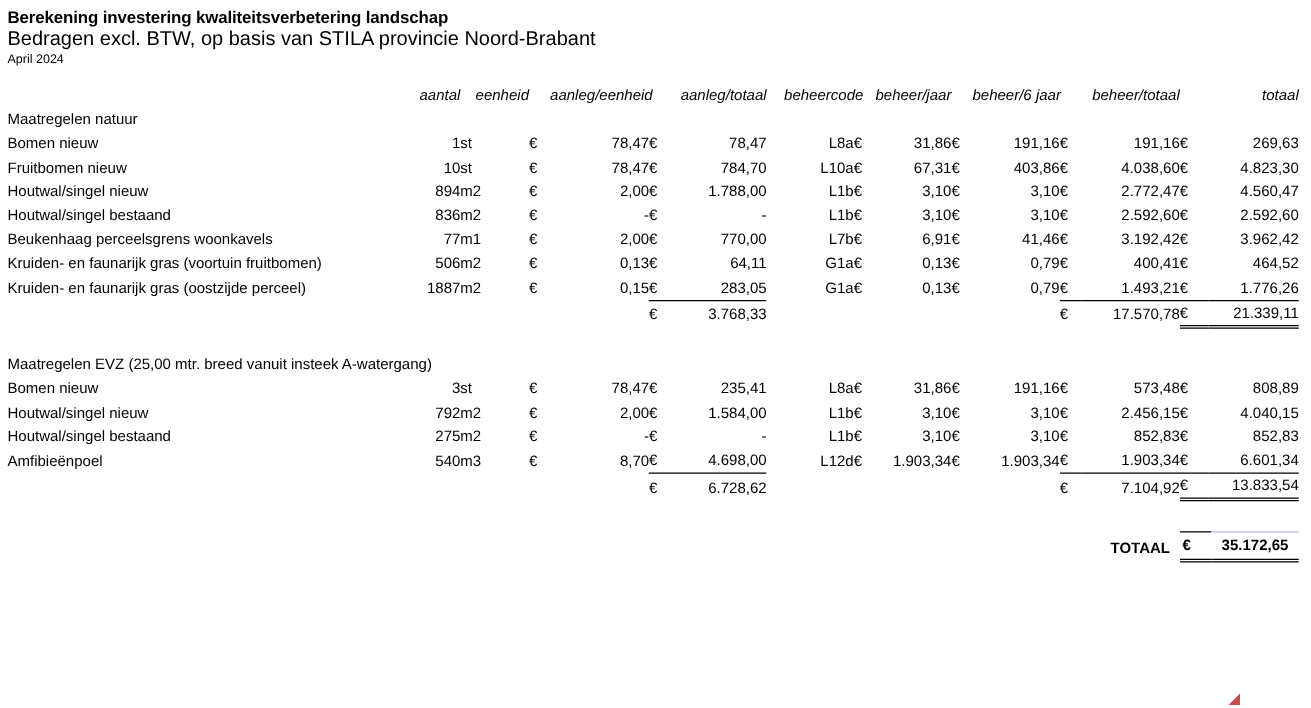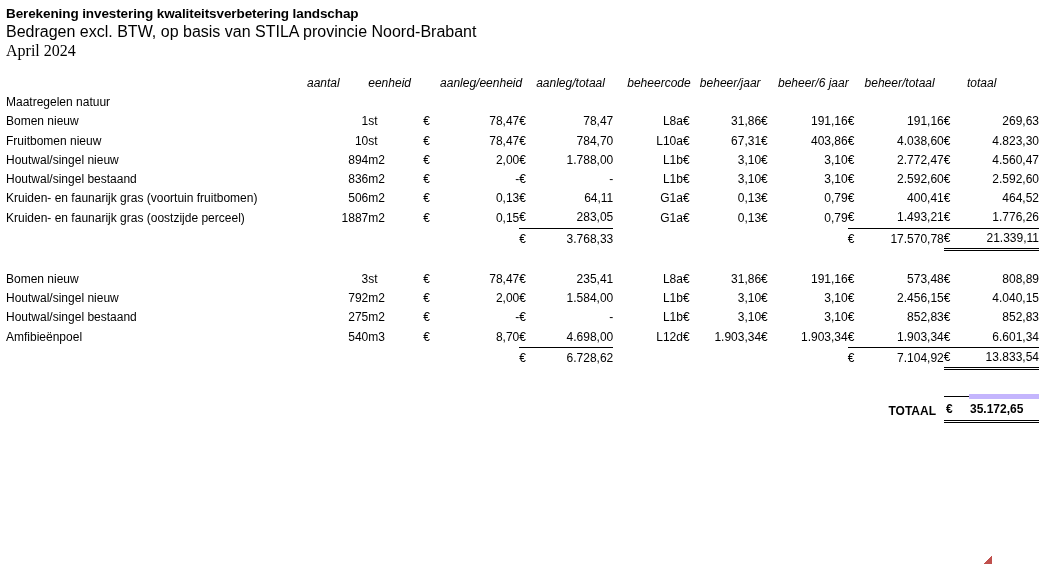--- a/index.html
+++ b/index.html
@@ -27,23 +27,22 @@
     font-weight: bold;
     font-size: 13.5px;
     margin: 0 0 2px 0;
     letter-spacing: -0.1px;
   }
   .doc-sub {
     font-size: 16px;
     margin: 0 0 1px 0;
   }
   .doc-date {
-    font-size: 16px;
+    font-size: 10px;
     margin: 0 0 14px 0;
-    font-family: Liberation Serif, serif;
   }
   table.sheet {
     border-collapse: collapse;
     width: 1033px;
     table-layout: fixed;
   }
   table.sheet td, table.sheet th {
     padding: 0 0 0 0;
     font-size: 12px;
     font-weight: normal;
@@ -66,21 +65,21 @@
   col.c-bjr     { width: 58px; }
   col.c-eur4    { width: 16px; }
   col.c-b6      { width: 66px; }
   col.c-eur5    { width: 16px; }
   col.c-btot    { width: 75px; }
   col.c-eur6    { width: 22px; }
   col.c-tot     { width: 68px; }
 
   .hdr td {
     font-style: italic;
-    text-align: left;
+    text-align: right;
     padding-bottom: 3px;
     height: 24px;
   }
   .hdr td.left { text-align: right; }
   .num { text-align: right; padding-right: 1px; }
   .eur { text-align: left; padding-left: 2px; }
   .unit { text-align: left; padding-left: 4px; margin-top: 36px; }
   .code { text-align: right; padding-left: 14px; }
   .section-head td { font-weight: bold; padding-top: 5px; }
   .spacer td { height: 19px; }
@@ -108,22 +107,22 @@
   table.totaal td {
     font-size: 12px;
     line-height: 19px;
     height: 19px;
     white-space: nowrap;
     vertical-align: bottom;
   }
   td.tlabel { font-weight: bold; padding-right: 8px; text-align: right; width: 70px;}
   td.teur   { font-weight: bold; width: 22px; text-align: left; padding-left: 2px;
               border-top: 1px solid #000; border-bottom: 3px double #000;}
-  td.tval   { font-weight: bold; width: 68px; text-align: left; padding-right: 1px;
-              border-top: 5px solid #c4b5fd; border-bottom: 3px double #000;}
+  td.tval   { font-weight: bold; width: 68px; text-align: center; padding-right: 1px;
+              border-top: 1px solid #c4b5fd; border-bottom: 3px double #000;}
   .corner-mark {
     position: absolute;
     right: 2px;
     bottom: 2px;
     width: 9px;
     height: 9px;
     background: linear-gradient(135deg, transparent 50%, #c0504d 50%);
   }
 </style>
 </head>
@@ -242,20 +241,38 @@
           <td class="eur">€</td>
           <td class="num">3,10</td>
           <td class="eur">€</td>
           <td class="num">3,10</td>
           <td class="eur">€</td>
           <td class="num">2.592,60</td>
           <td class="eur">€</td>
           <td class="num">2.592,60</td>
         </tr>
         <tr>
+          <td>Beukenhaag perceelsgrens woonkavels</td>
+          <td class="num">77</td>
+          <td class="unit">m1</td>
+          <td class="eur">€</td>
+          <td class="num">2,00</td>
+          <td class="eur">€</td>
+          <td class="num">770,00</td>
+          <td class="code">L7b</td>
+          <td class="eur">€</td>
+          <td class="num">6,91</td>
+          <td class="eur">€</td>
+          <td class="num">41,46</td>
+          <td class="eur">€</td>
+          <td class="num">3.192,42</td>
+          <td class="eur">€</td>
+          <td class="num">3.962,42</td>
+        </tr>
+        <tr>
           <td>Kruiden- en faunarijk gras (voortuin fruitbomen)</td>
           <td class="num">506</td>
           <td class="unit">m2</td>
           <td class="eur">€</td>
           <td class="num">0,13</td>
           <td class="eur">€</td>
           <td class="num">64,11</td>
           <td class="code">G1a</td>
           <td class="eur">€</td>
           <td class="num">0,13</td>
@@ -297,20 +314,23 @@
           <td class="num"></td>
           <td class="eur"></td>
           <td class="num"></td>
           <td class="eur topline">€</td>
           <td class="num topline">17.570,78</td>
           <td class="eur dblbottom">€</td>
           <td class="num dblbottom">21.339,11</td>
         </tr>
         <tr class="spacer">
           <td colspan="16"></td>
+        </tr>
+        <tr class="section-head">
+          <td colspan="16">Maatregelen EVZ (25,00 mtr. breed vanuit insteek A-watergang)</td>
         </tr>
         <tr>
           <td>Bomen nieuw</td>
           <td class="num">3</td>
           <td class="unit">st</td>
           <td class="eur">€</td>
           <td class="num">78,47</td>
           <td class="eur">€</td>
           <td class="num">235,41</td>
           <td class="code">L8a</td>

